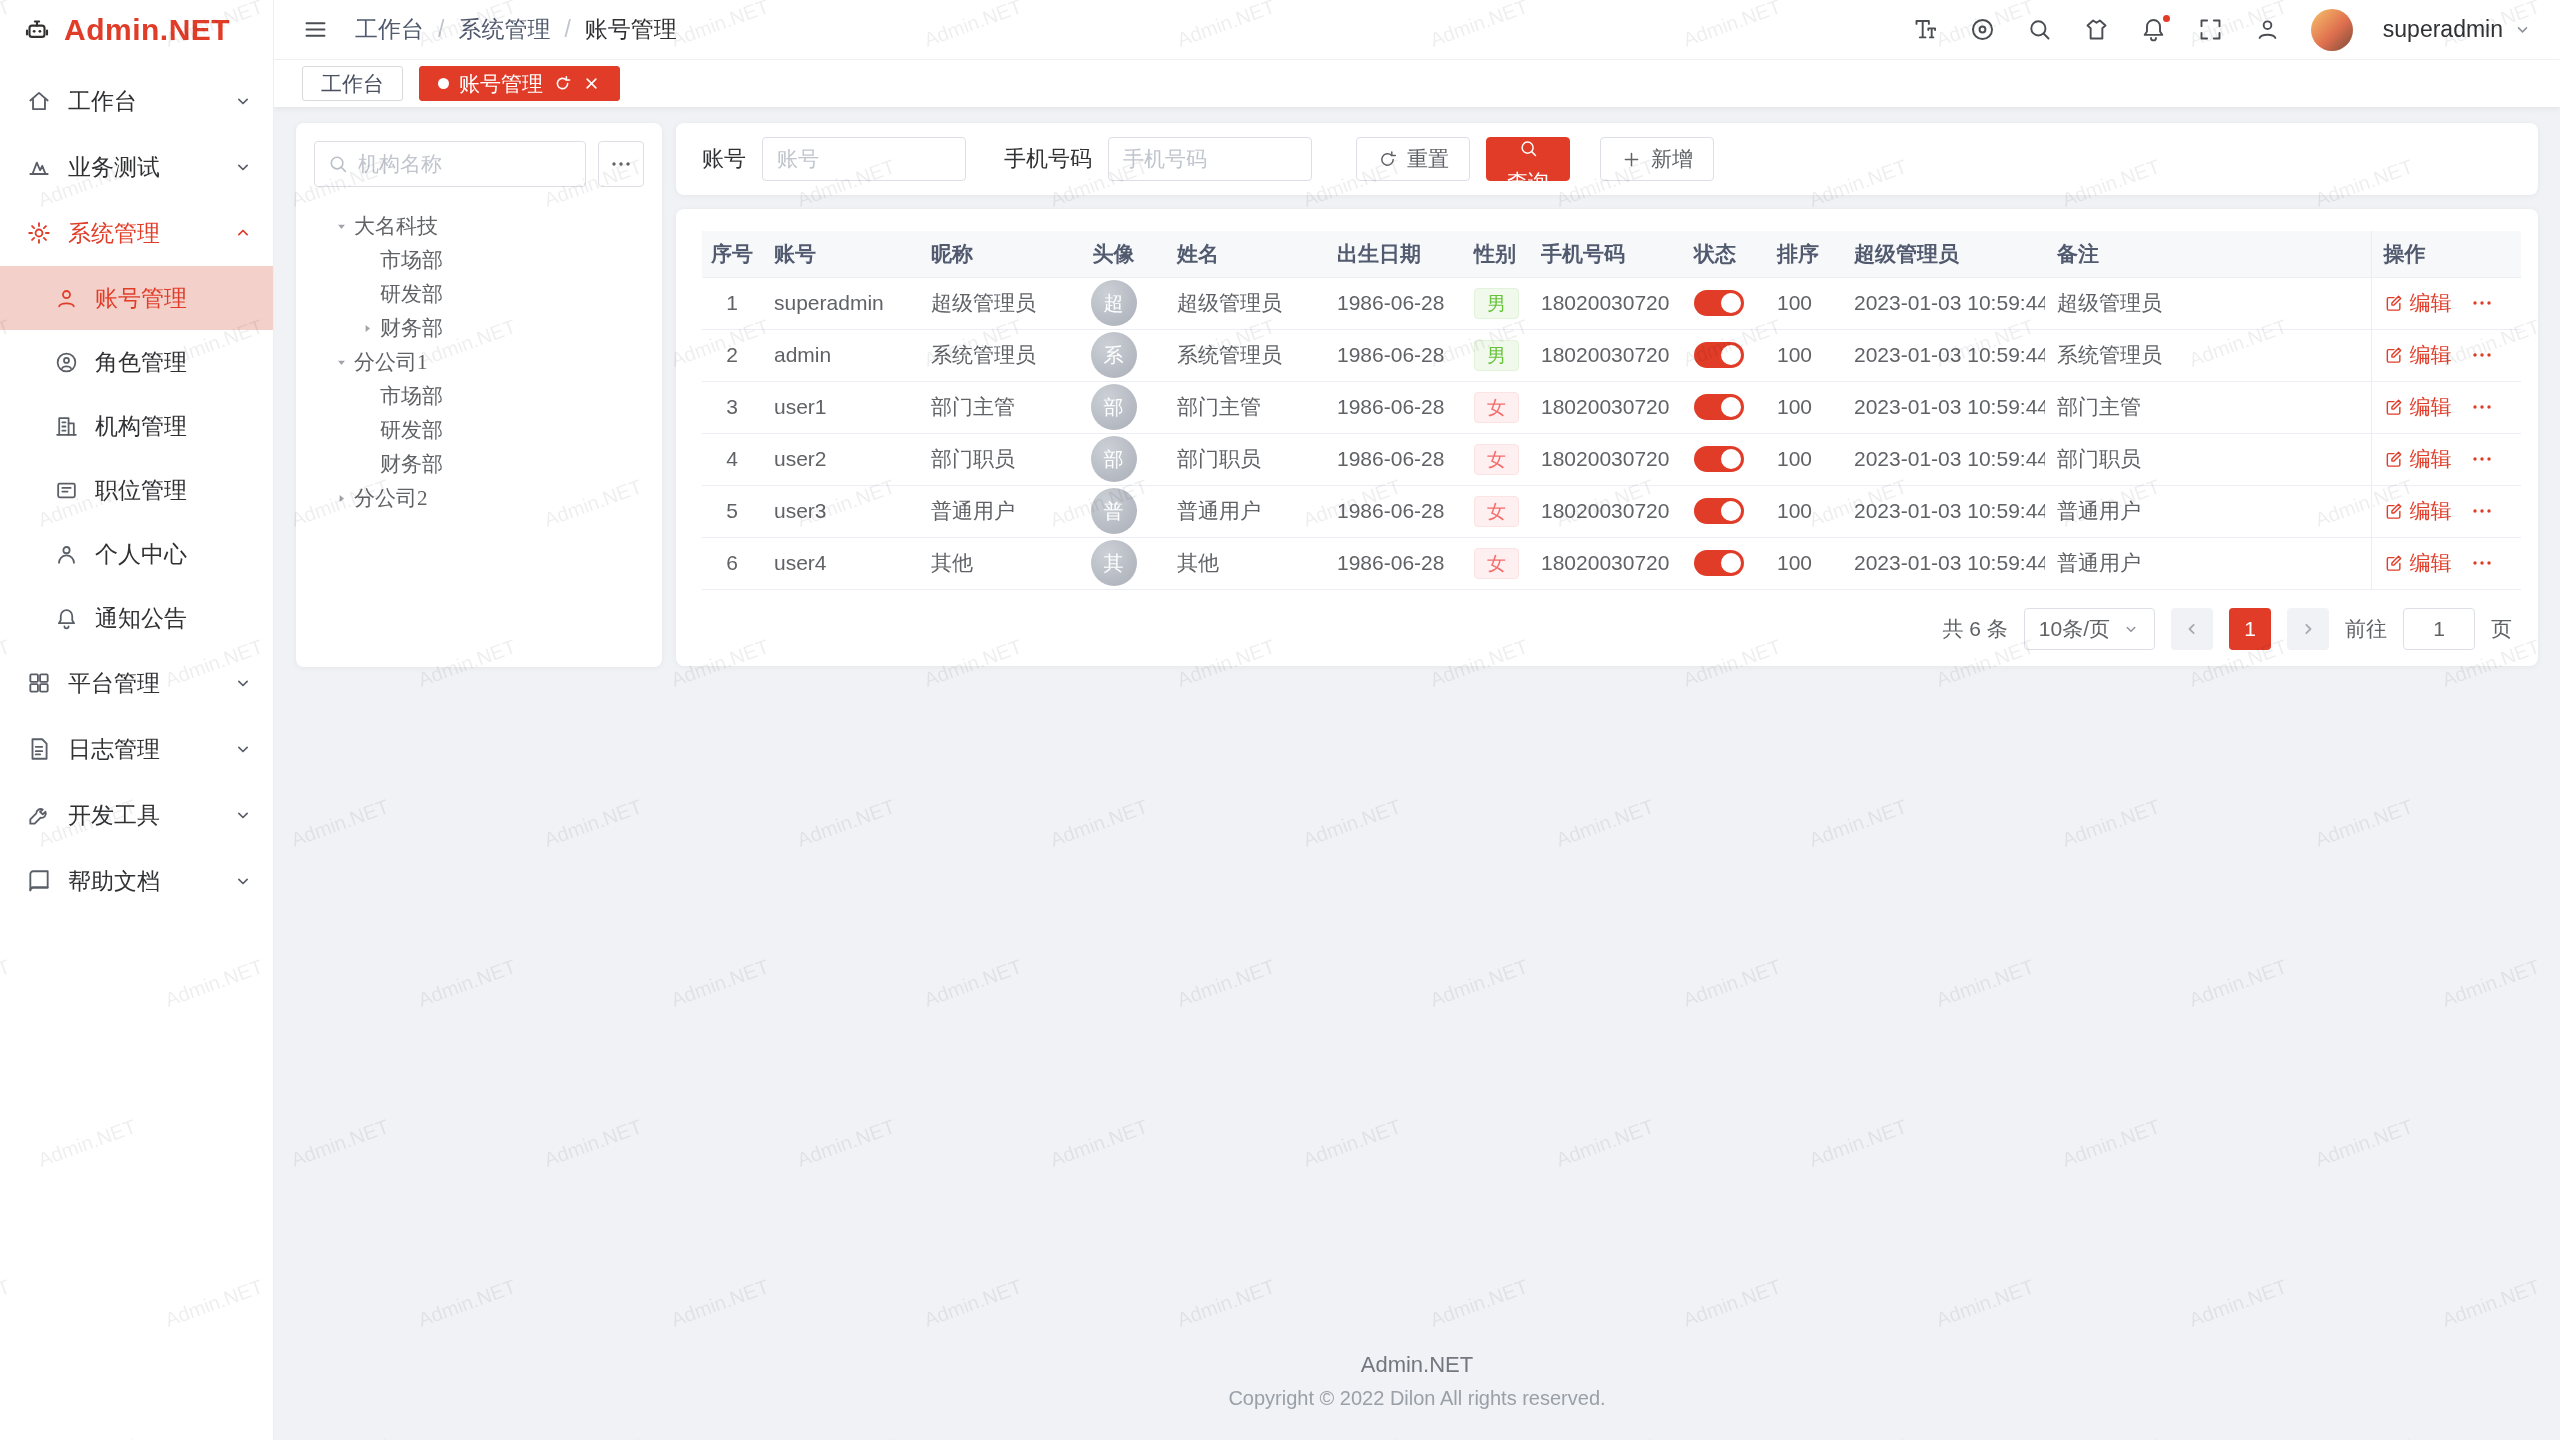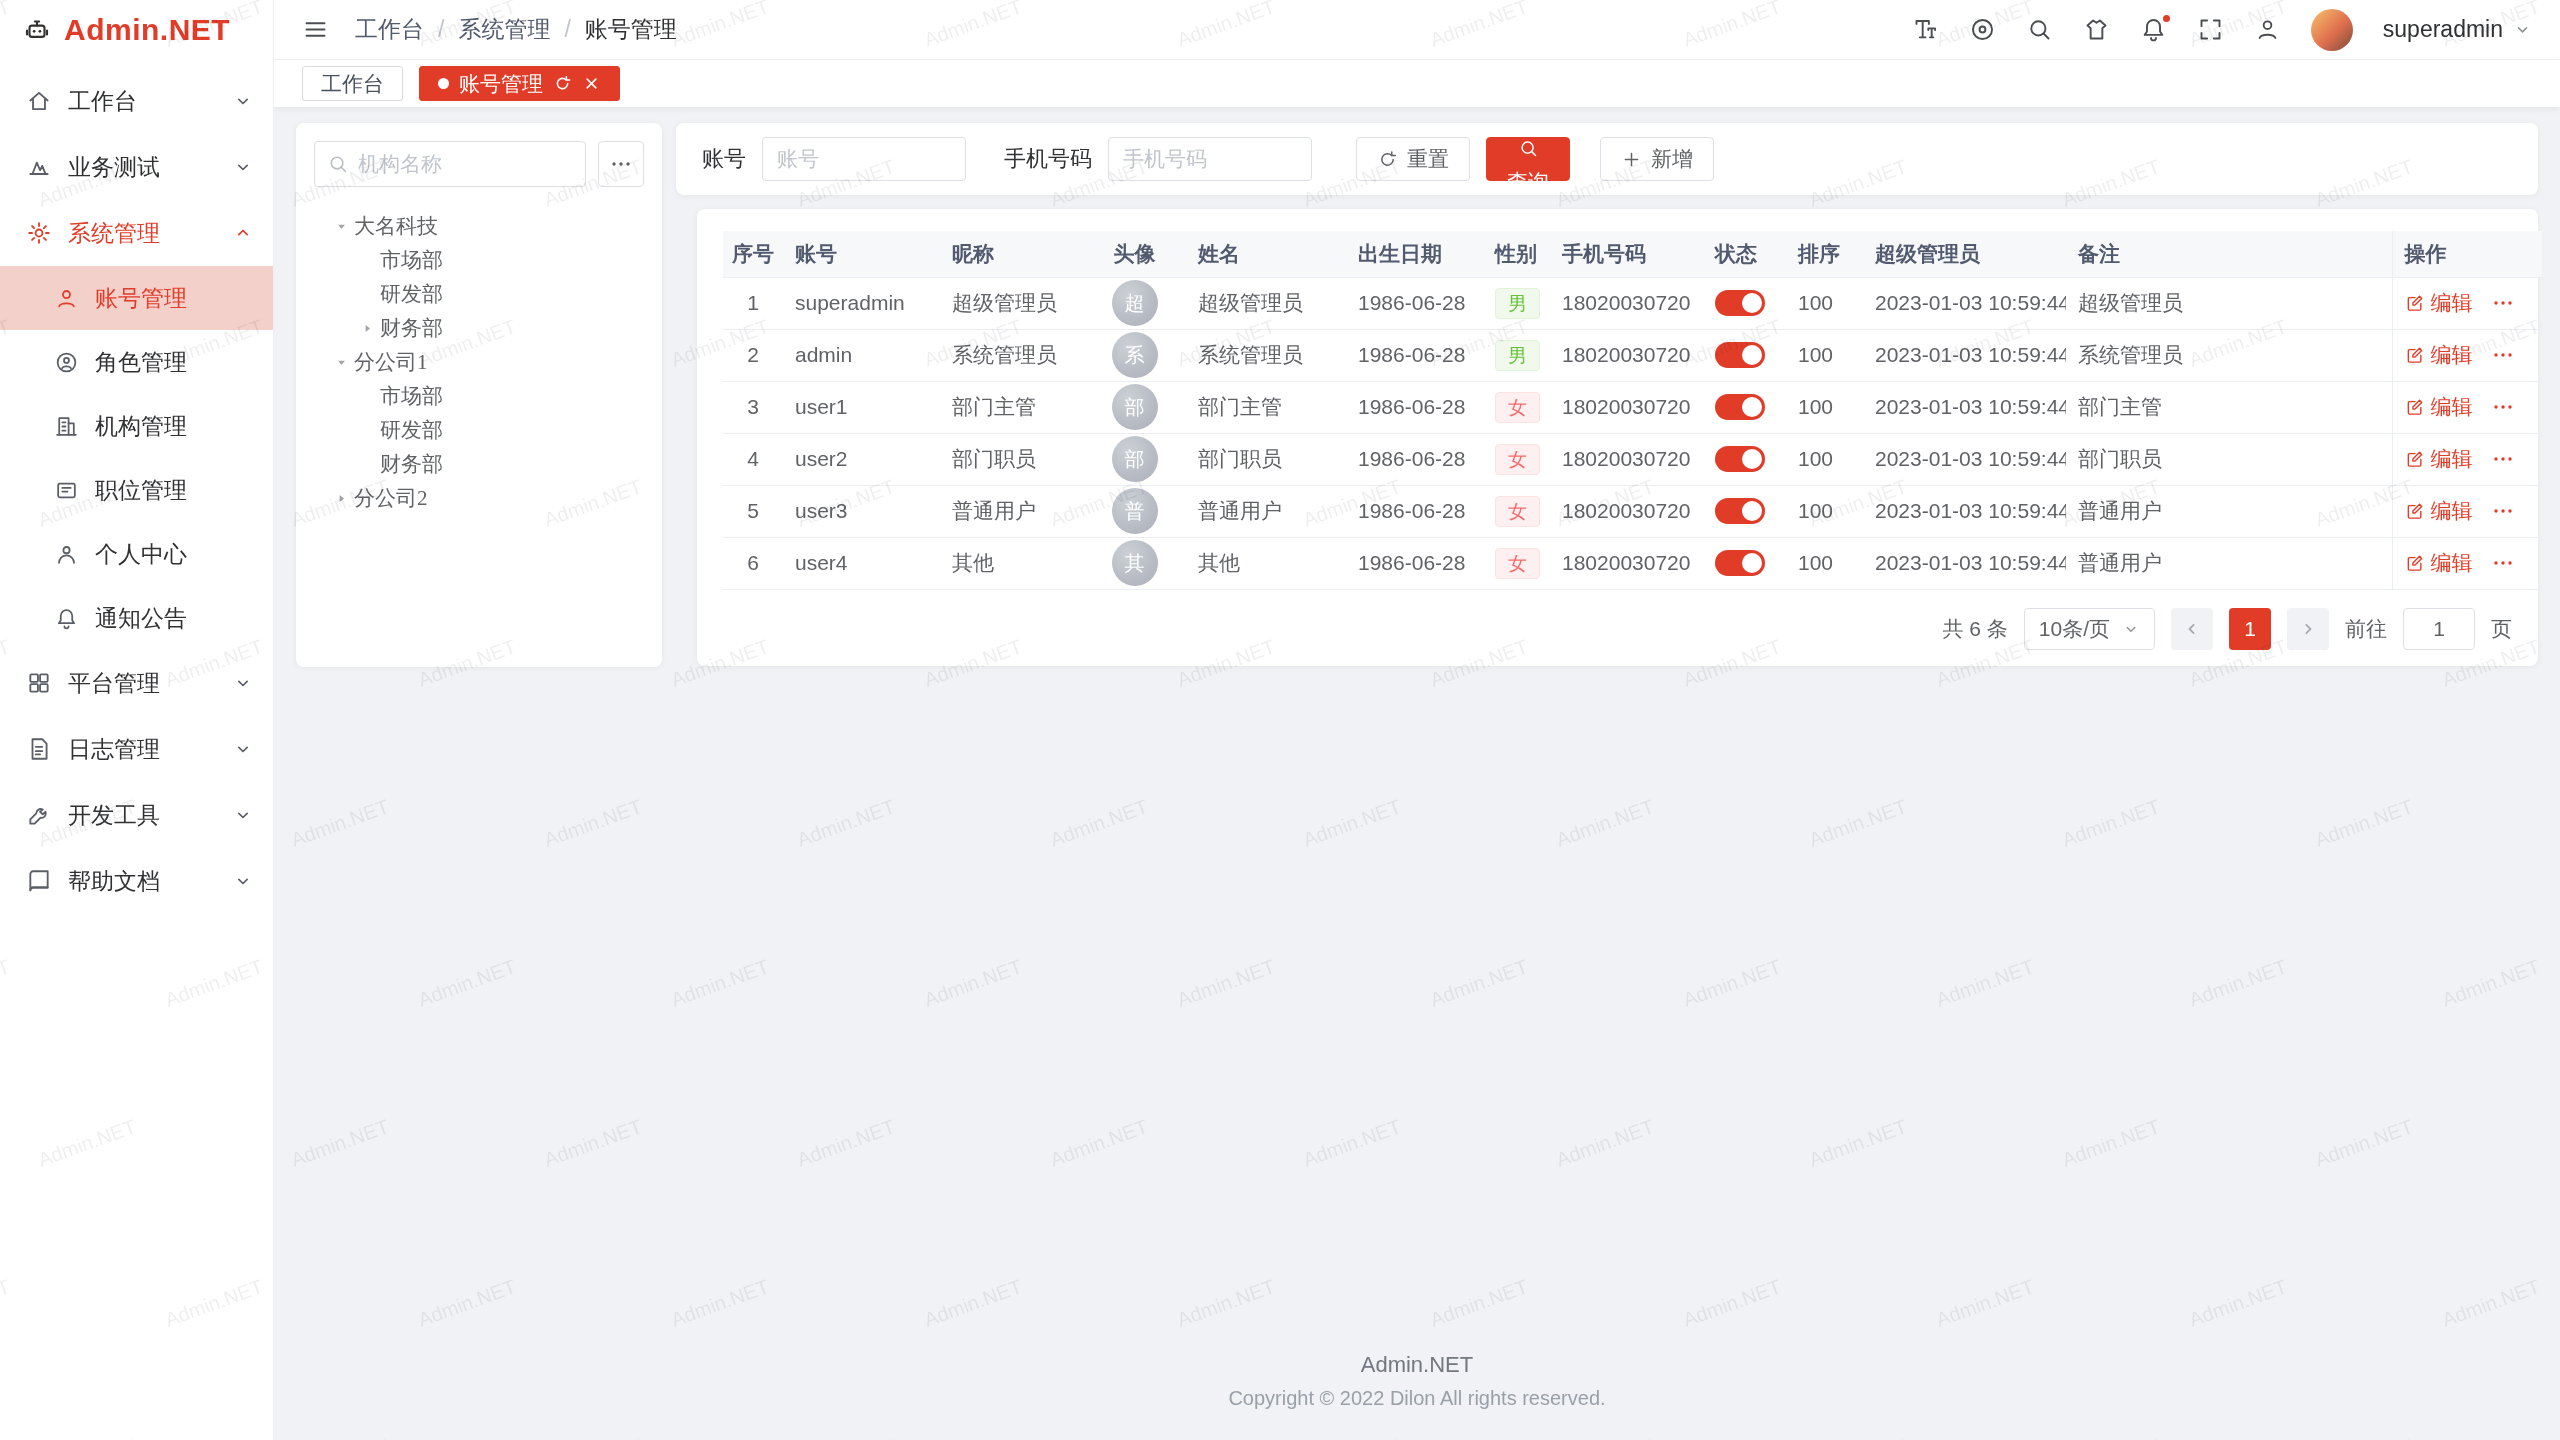--- a/index.html
+++ b/index.html
@@ -80,21 +80,21 @@
   .filter-card { height:72px; display:flex; align-items:center; gap:16px; padding:0 26px; }
   .f-label { font-size:22px; color:#303133; }
   .filter-input { width:204px; height:44px; border:1px solid #dcdfe6; border-radius:4px; padding:0 14px; font-size:21px; color:#606266; outline:none; }
   .f-label.phone { margin-left:22px; }
   .btn { height:44px; padding:0 20px; border-radius:4px; border:1px solid #dcdfe6; background:#fff; font-size:21px; color:#606266; display:flex; align-items:center; gap:9px; cursor:pointer; }
   .btn .ic { width:21px; height:21px; }
   .btn.reset { margin-left:28px; }
   .btn.primary { background:#e03c28; border-color:#e03c28; color:#fff;flex-direction:column; }
   .btn.add { margin-left:14px; }
 
-  .table-card { padding:22px 26px 16px;margin-left:21px; }
+  .table-card { padding:22px 26px 16px; }
   table { width:100%; border-collapse:collapse; table-layout:fixed; font-size:21px; color:#606266; }
   thead th { height:46px; background:#f7f8fa; color:#515a6e; font-weight:600; text-align:left; padding:0 12px; border-bottom:1px solid #ebeef5; font-size:21px; }
   tbody td { height:52px; padding:0 12px; border-bottom:1px solid #ebeef5; white-space:nowrap; overflow:hidden; }
   th:first-child, td:first-child { text-align:center; padding:0 4px; }
   th:nth-child(4), td:nth-child(4) { text-align:center; }
   th:last-child, td:last-child { border-left:1px solid #ebeef5; }
   .avatar-circle { display:inline-flex; width:46px; height:46px; border-radius:50%; background:radial-gradient(circle at 35% 30%, #ccd0d6, #a9aeb8); color:#fff; font-size:20px; align-items:center; justify-content:center; vertical-align:middle; }
   .badge { display:inline-block; padding:5px 12px; border-radius:4px; font-size:19px; line-height:1; }
   .badge.male { color:#67c23a; background:#f0f9eb; border:1px solid #e1f3d8; }
   .badge.female { color:#f56c6c; background:#fef0f0; border:1px solid #fde2e2; }

